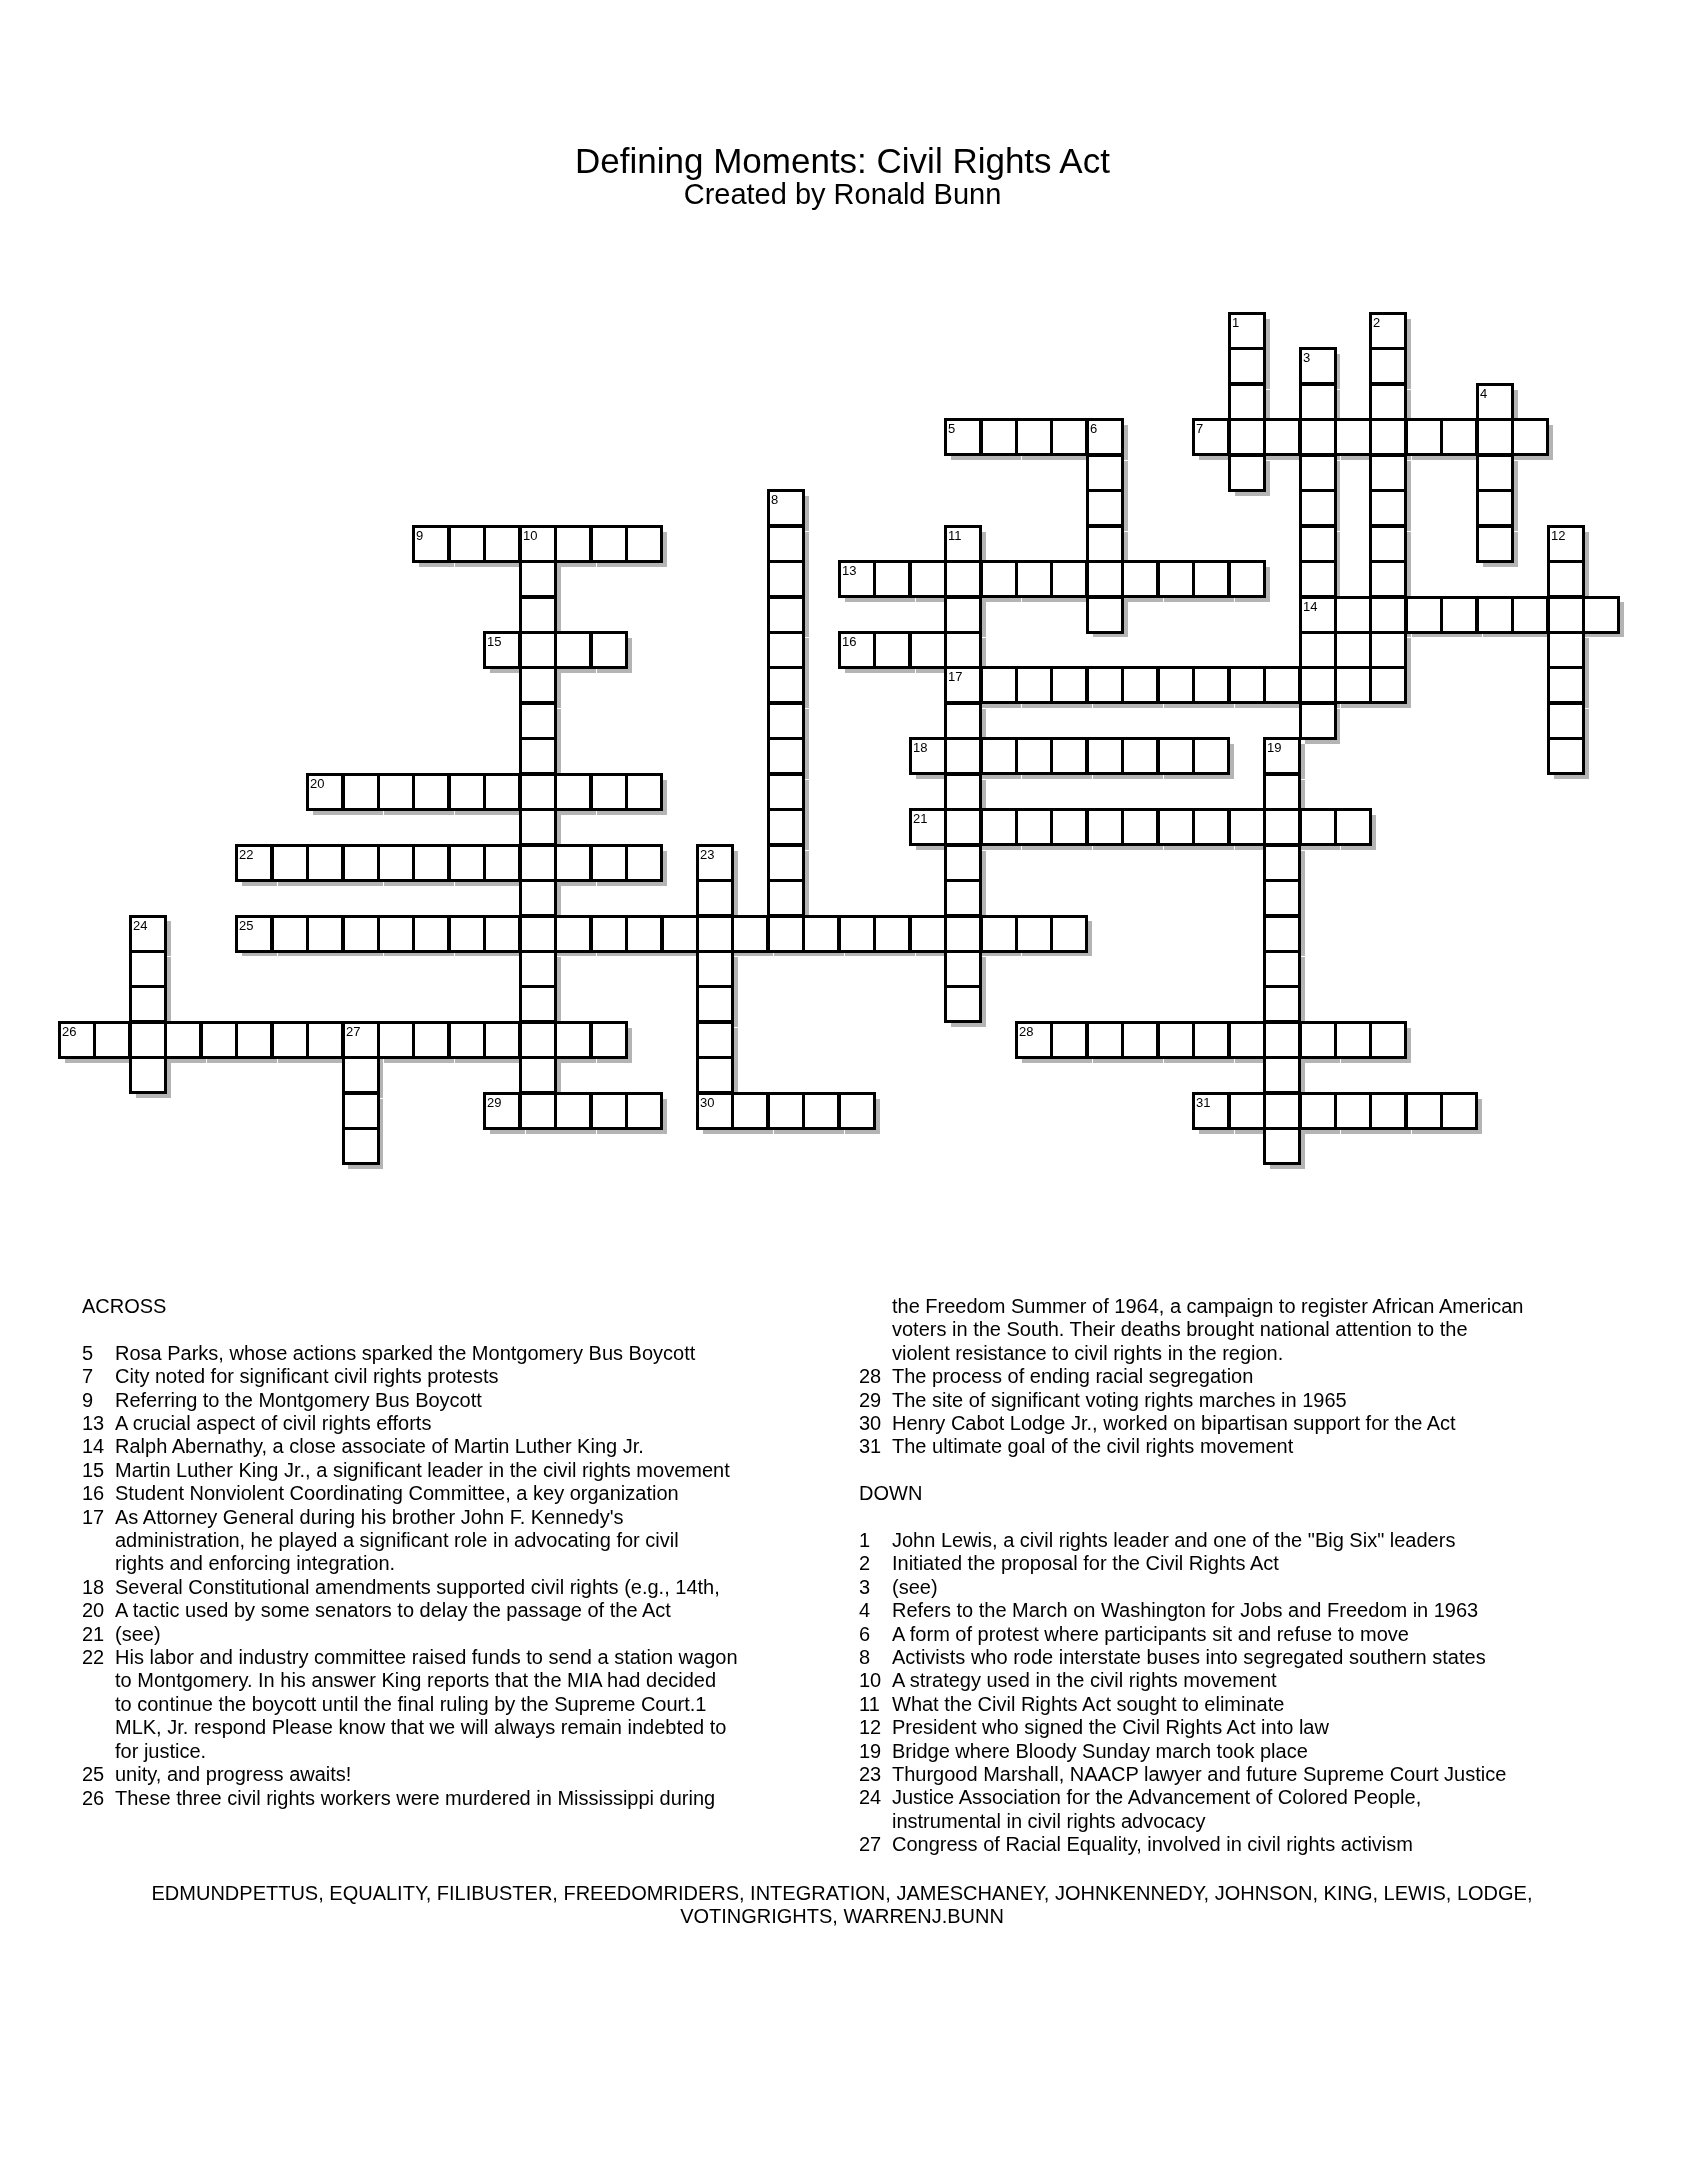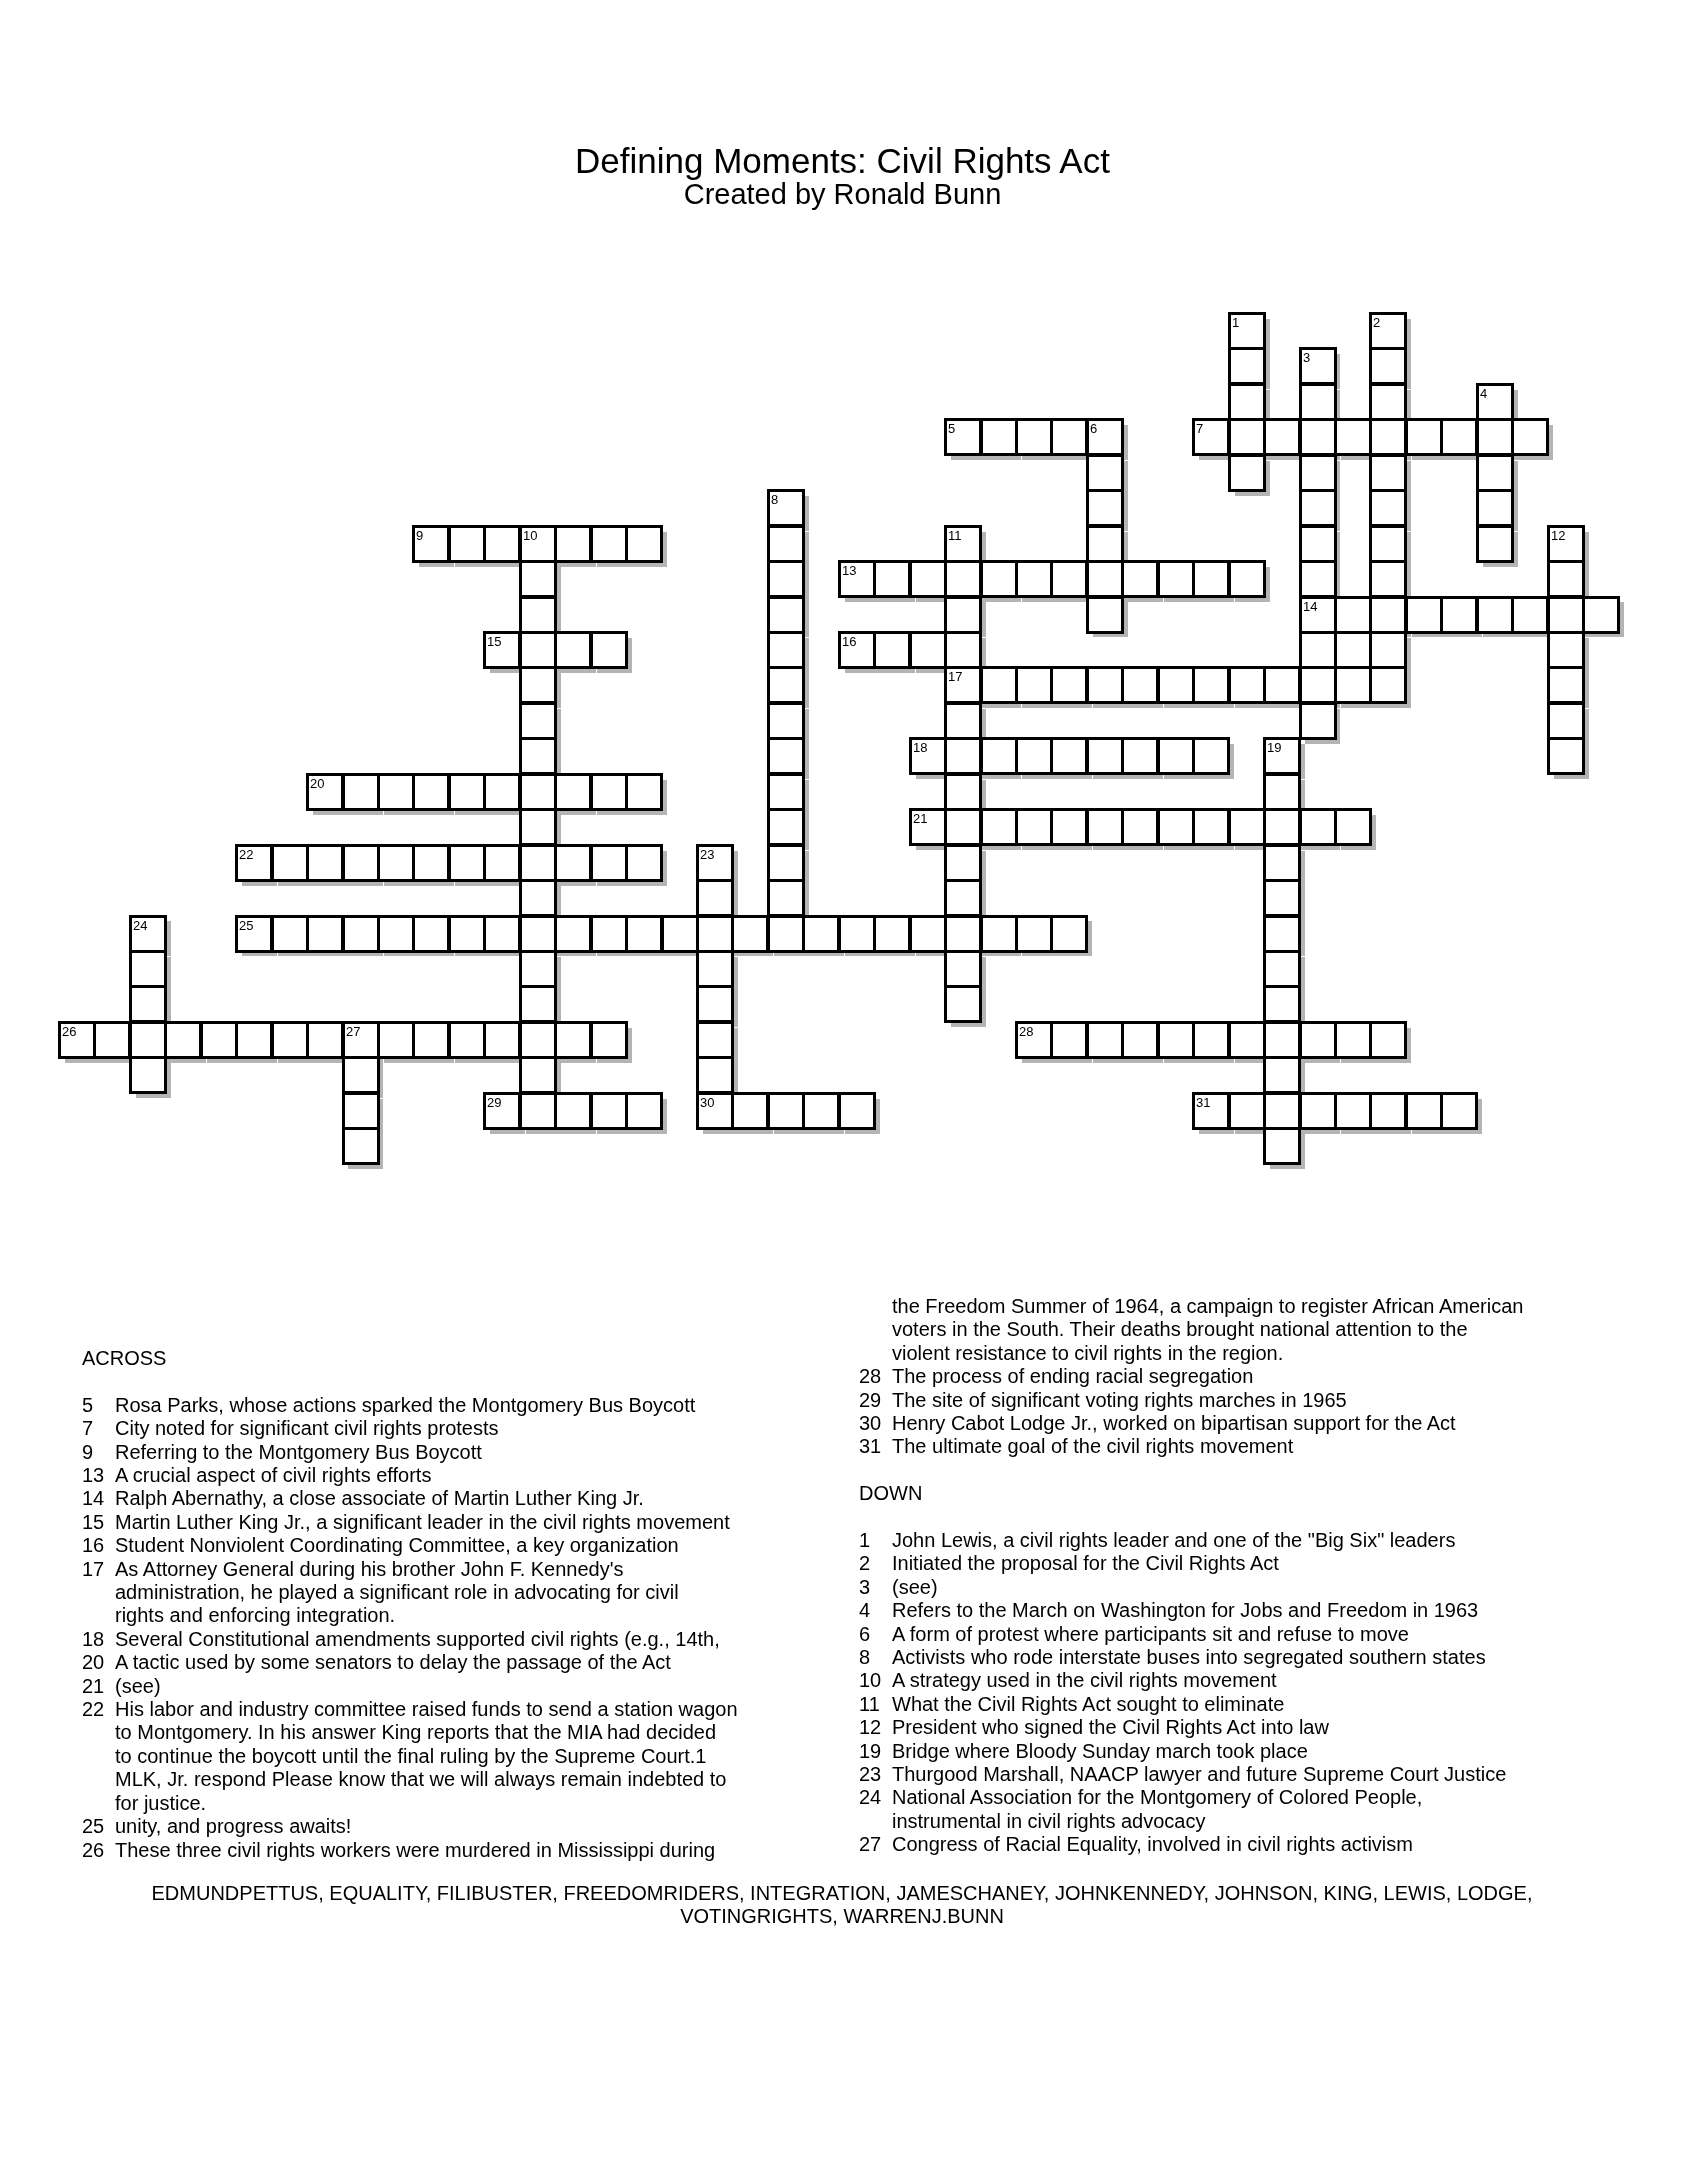--- a/index.html
+++ b/index.html
@@ -11,21 +11,21 @@
               font-size: 29px; line-height: 32px; }
   #grid { position: absolute; left: 59px; top: 313px; width: 1584px; height: 891px; }
   .cell { position: absolute; width: 35px; height: 35px; box-sizing: border-box;
           background: #fff; }
   .shadow { position: absolute; width: 35px; height: 35px; background: #b4b4b4; }
   .border { position: absolute; width: 35px; height: 35px; box-sizing: border-box;
             border: 3px solid #000; margin-left: -1.5px; margin-top: -1.5px;
             width: 38px; height: 38px; pointer-events: none; }
   .num { position: absolute; font-size: 13px; line-height: 13px; left: 3px; top: 3px; }
   .clues { position: absolute; font-size: 20px; line-height: 23.4px; }
-  .clues-left { left: 82px; top: 1347px; width: 733px; }
+  .clues-left { left: 82px; top: 1295px; width: 733px; }
   .clues-right { left: 859px; top: 1295px; width: 752px; }
   .head { height: 23.4px; }
   .gap { height: 23.4px; }
   .clue { display: flex; }
   .clue .n { width: 33px; flex: none; }
   .clue .t { flex: 1; }
   .cont { padding-left: 33px; }
   .wordbank { position: absolute; left: 59px; width: 1566px; top: 1882px; text-align: center;
               font-size: 20px; line-height: 22.6px; }
   .wordbank b { font-weight: bold; }
@@ -1047,21 +1047,21 @@
       <div class="clue">
         <span class="n">19</span>
         <span class="t">Bridge where Bloody Sunday march took place</span>
       </div>
       <div class="clue">
         <span class="n">23</span>
         <span class="t">Thurgood Marshall, NAACP lawyer and future Supreme Court Justice</span>
       </div>
       <div class="clue">
         <span class="n">24</span>
-        <span class="t">National Association for the Montgomery of Colored People,</span>
+        <span class="t">Justice Association for the Advancement of Colored People,</span>
       </div>
       <div class="clue">
         <span class="n"></span>
         <span class="t">instrumental in civil rights advocacy</span>
       </div>
       <div class="clue">
         <span class="n">27</span>
         <span class="t">Congress of Racial Equality, involved in civil rights activism</span>
       </div>
     </div>

